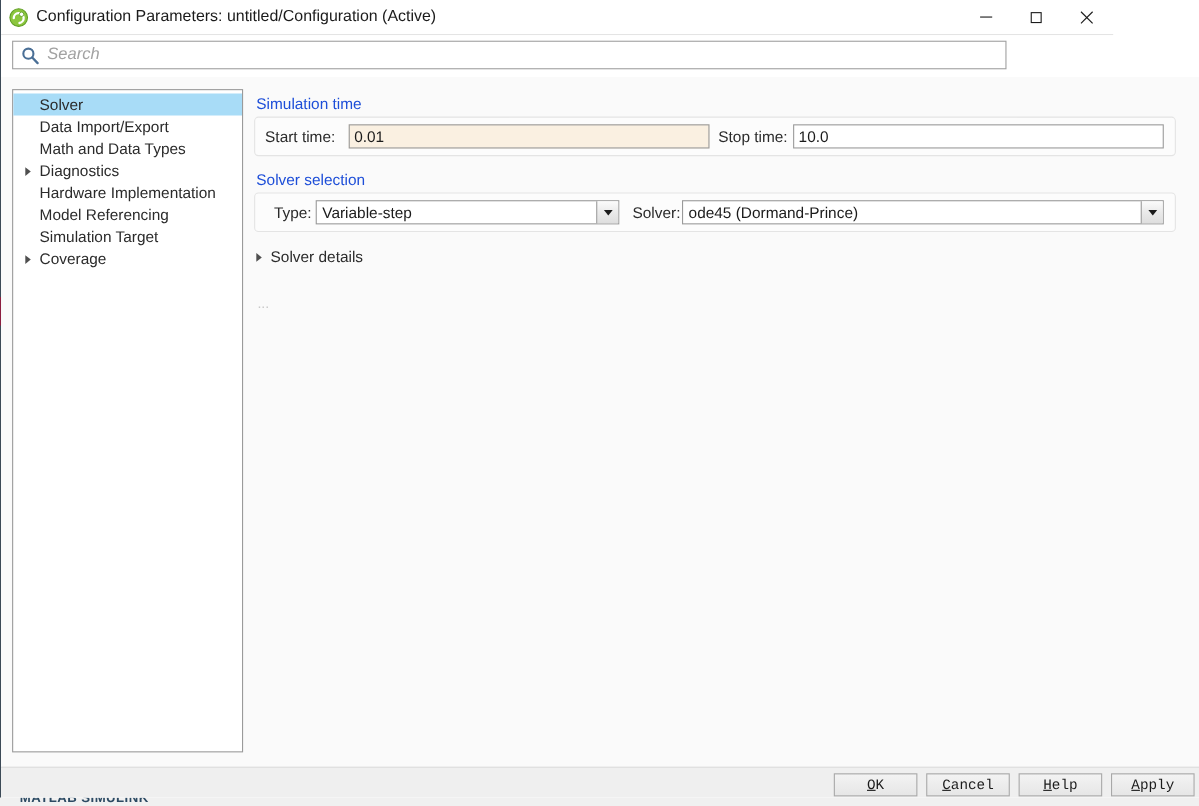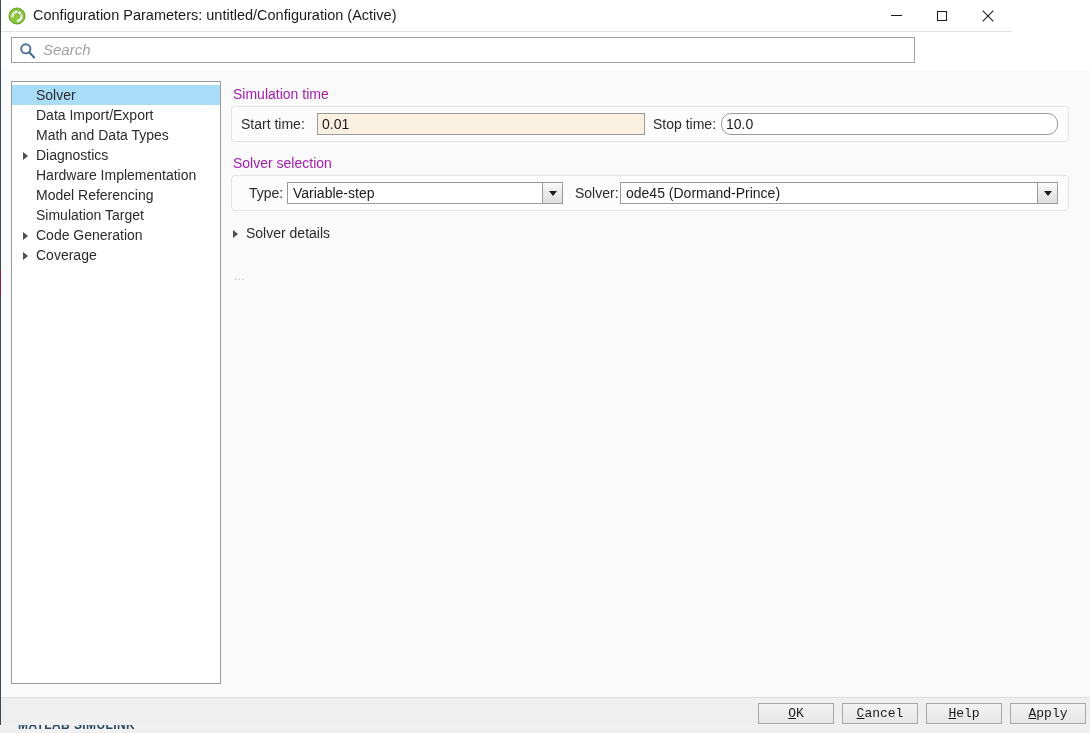--- a/index.html
+++ b/index.html
@@ -181,21 +181,21 @@
 
   
   .pane {
     position: absolute;
     left: 228px; top: 0;
     width: 861px; height: 627px;
   }
   .group-title {
     position: absolute;
     font-size: 14px;
-    color: #a21caf;
+    color: #1d4ed8;
     white-space: nowrap;
   }
   .groupbox {
     position: absolute;
     background: #fcfcfc;
     border: 1px solid #e4e4e4;
     border-radius: 4px;
     box-sizing: border-box;
   }
   .field-label {
@@ -382,36 +382,32 @@
           <span class="tree-label">Hardware Implementation</span>
         </div>
         <div class="tree-item">
           <span class="tree-label">Model Referencing</span>
         </div>
         <div class="tree-item">
           <span class="tree-label">Simulation Target</span>
         </div>
         <div class="tree-item">
           <span class="tree-arrow"></span>
-          <span class="tree-label">Code Generation</span>
-        </div>
-        <div class="tree-item">
-          <span class="tree-arrow"></span>
           <span class="tree-label">Coverage</span>
         </div>
       </div>
 
       <div class="pane">
 
         <div class="group-title" style="left:4px; top:16px;">Simulation time</div>
         <div class="groupbox" style="left:2px; top:36px; width:838px; height:36px;">
           <span class="field-label" style="left:9px; top:7px;">Start time:</span>
           <div class="textfield modified" style="left:85px; top:6px; width:328px;">0.01</div>
           <span class="field-label" style="left:421px; top:7px;">Stop time:</span>
-          <div class="textfield" style="left:489px; top:6px; width:337px;border-radius:10px;">10.0</div>
+          <div class="textfield" style="left:489px; top:6px; width:337px;">10.0</div>
         </div>
 
         <div class="group-title" style="left:4px; top:85px;">Solver selection</div>
         <div class="groupbox" style="left:2px; top:105px; width:838px; height:36px;">
           <span class="field-label" style="left:17px; top:7px;">Type:</span>
           <div class="combo" style="left:55px; top:6px; width:276px;">
             <span class="combo-text">Variable-step</span>
             <span class="combo-btn">
               <span class="combo-caret"></span>
             </span>

